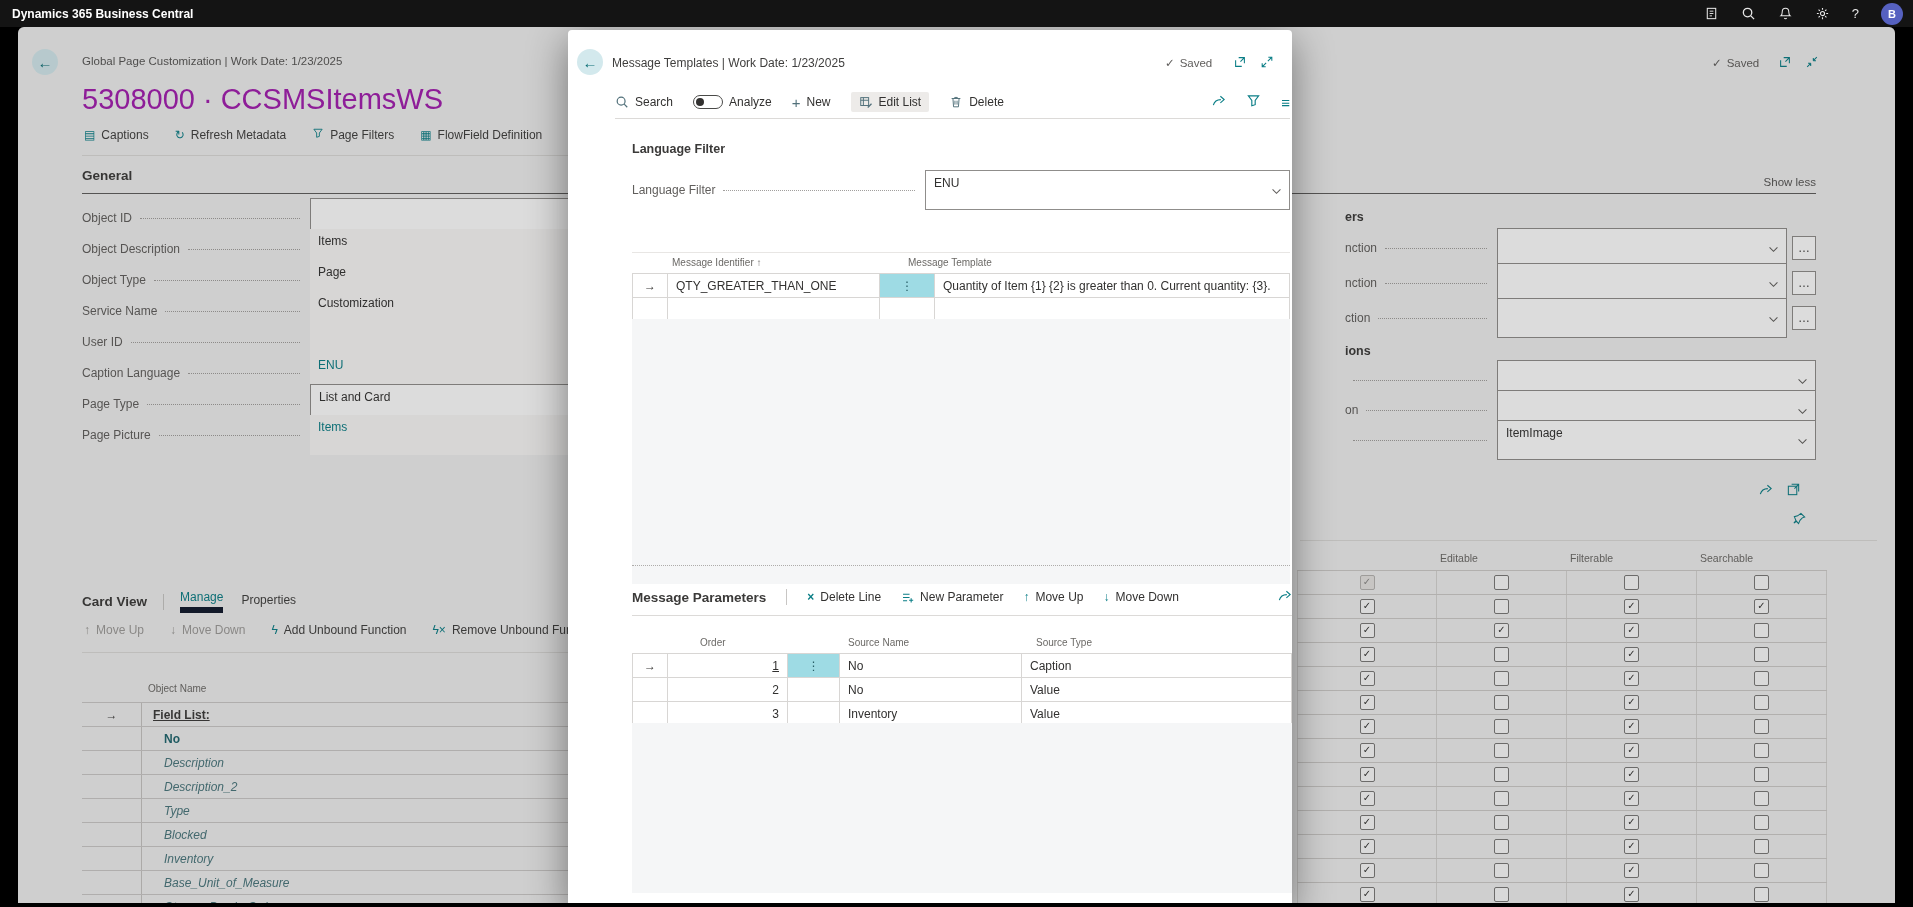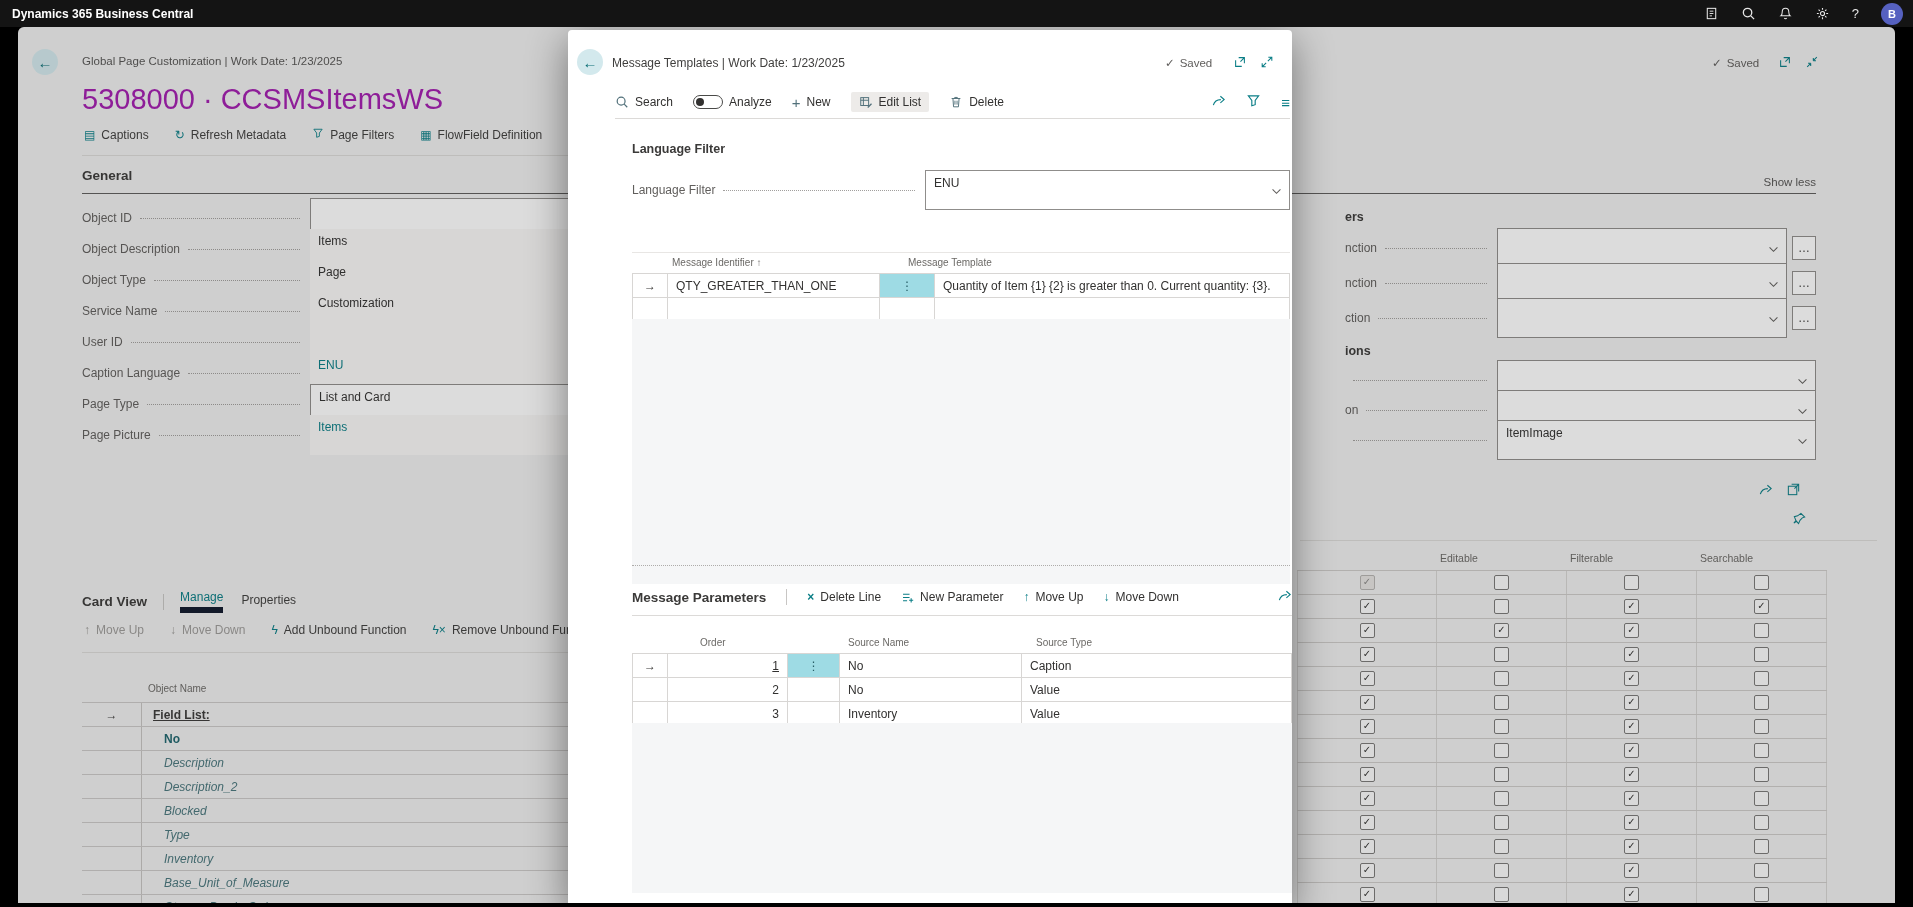--- a/index.html
+++ b/index.html
@@ -240,25 +240,25 @@
       <div class="orow">
           <div class="ocell-arrow"></div>
           <div class="olabel item">Description</div>
         </div>
       <div class="orow">
           <div class="ocell-arrow"></div>
           <div class="olabel item">Description_2</div>
         </div>
       <div class="orow">
           <div class="ocell-arrow"></div>
+          <div class="olabel item">Type</div>
+        </div>
+      <div class="orow">
+          <div class="ocell-arrow"></div>
           <div class="olabel item">Blocked</div>
-        </div>
-      <div class="orow">
-          <div class="ocell-arrow"></div>
-          <div class="olabel item">Type</div>
         </div>
       <div class="orow">
           <div class="ocell-arrow"></div>
           <div class="olabel item">Inventory</div>
         </div>
       <div class="orow">
           <div class="ocell-arrow"></div>
           <div class="olabel item">Base_Unit_of_Measure</div>
         </div>
       <div class="orow">

